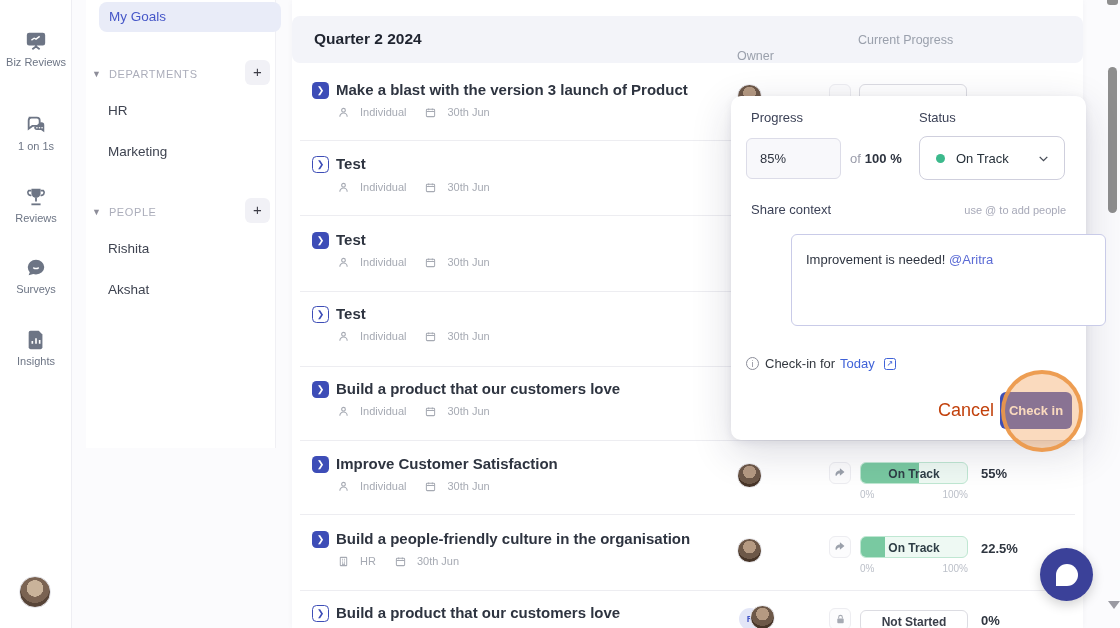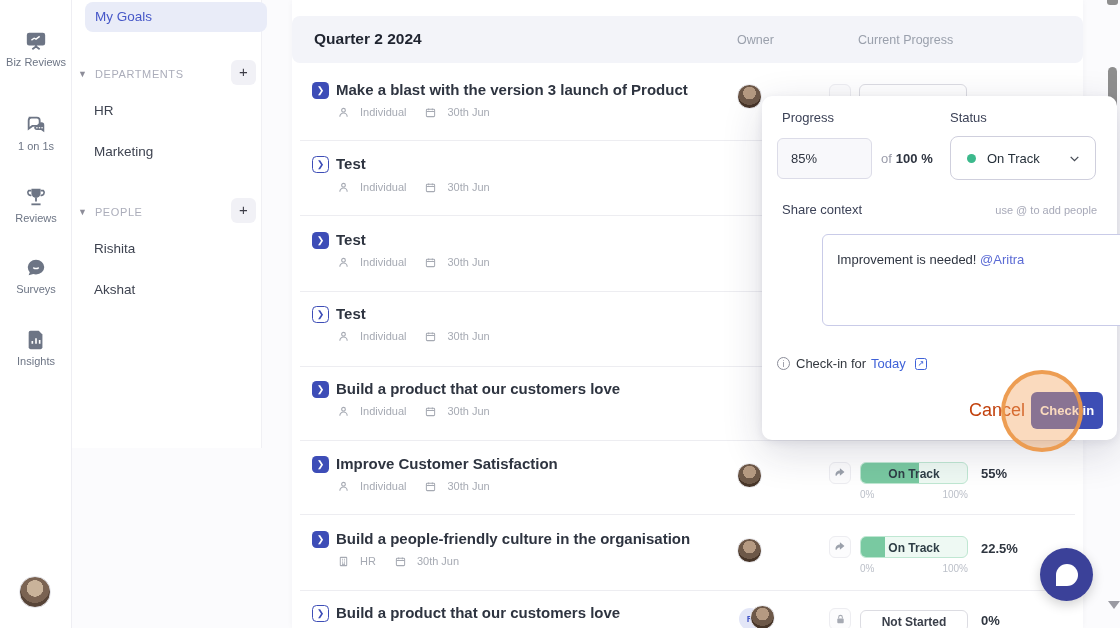--- a/index.html
+++ b/index.html
@@ -9,21 +9,21 @@
   
   .rail { position:absolute; left:0; top:0; width:72px; height:628px; background:#ffffff; border-right:1px solid #eeeef3; overflow:hidden; z-index:5; }
   .rail-active-clip { position:absolute; left:0; top:-13px; width:72px; text-align:center; color:#4050c0; font-weight:bold; font-size:13px; }
   .rail-item { position:absolute; left:0; width:72px; text-align:center; color:#6d7585; cursor:pointer; }
   .rail-item .ric { display:block; margin:0 auto 4px auto; }
   .rail-label { font-size:11px; line-height:13px; color:#6d7585; }
   .rail-avatar { position:absolute; left:19px; top:576px; width:32px; height:32px; border-radius:50%;
      background:radial-gradient(circle at 50% 38%, #c9b39a 0 34%, #7a6352 35% 60%, #574437 61% 100%); border:1px solid #e5e5ea; }
 
   
-  .sidebar { position:absolute; left:72px; top:0; width:190px; height:448px; background:#ffffff; border-right:1px solid #f0f0f4; z-index:5; }
+  .sidebar { position:absolute; left:86px; top:0; width:190px; height:448px; background:#ffffff; border-right:1px solid #f0f0f4; z-index:5; }
   .mygoals { position:absolute; left:13px; top:2px; width:182px; height:30px; background:#e9ecf8; border-radius:8px;
      color:#4657c8; font-size:13.5px; line-height:30px; padding-left:10px; cursor:pointer; }
   .sec-head { position:absolute; left:6px; width:184px; height:24px; }
   .caret { display:inline-block; color:#8d8d99; font-size:9px; vertical-align:1px; margin-right:8px; cursor:pointer; }
   .sec-label { font-size:11px; letter-spacing:0.6px; color:#abadba; }
   .plus-btn { position:absolute; right:6px; top:-4px; width:25px; height:25px; background:#f1f1f6; border-radius:6px;
      color:#3c3c46; font-size:15px; text-align:center; line-height:24px; cursor:pointer; }
   .side-item { position:absolute; left:22px; font-size:13.5px; color:#3e4350; cursor:pointer; }
 
   
@@ -50,21 +50,21 @@
   .pbadge { position:absolute; width:108px; height:22px; border-radius:6px; overflow:hidden; font-size:12px; font-weight:bold; text-align:center; line-height:22px; cursor:pointer; }
   .pbadge.ontrack { background:#eef9f3; border:1px solid #bfe7d2; color:#2f3e46; }
   .pbadge.notstarted { background:#ffffff; border:1px solid #dcdce2; color:#3a3f4a; }
   .pfill { position:absolute; left:0; top:0; bottom:0; background:#79c9a1; }
   .pbadge span { position:relative; }
   .scale { position:absolute; width:108px; font-size:10px; color:#bcc0c9; }
   .scale .mx { float:right; }
   .pct { position:absolute; font-size:13px; font-weight:bold; color:#2f3640; }
 
   
-  .modal { position:absolute; left:762px; top:96px; width:355px; height:344px; background:#ffffff; border-radius:10px;
+  .modal { position:absolute; left:731px; top:96px; width:355px; height:344px; background:#ffffff; border-radius:10px;
       box-shadow:0 12px 40px rgba(30,30,70,0.16), 0 2px 8px rgba(30,30,70,0.08); z-index:20; }
   .m-label { position:absolute; font-size:13px; color:#3c4257; }
   .m-input { position:absolute; left:15px; top:42px; width:95px; height:41px; background:#f8f8fb; border:1px solid #dcdce8;
       border-radius:6px; font-size:13px; color:#2e3440; padding-left:13px; font-family:"Liberation Sans",sans-serif; }
   .m-of { position:absolute; left:119px; top:55px; font-size:13px; color:#9a9caa; }
   .m-of b { color:#2e3440; font-weight:bold; margin-left:4px; }
   .m-select { position:absolute; left:188px; top:40px; width:146px; height:44px; background:#ffffff; border:1px solid #cfcfdd;
       border-radius:8px; display:flex; align-items:center; cursor:pointer; }
   .dot { width:9px; height:9px; border-radius:50%; background:#3cb98c; margin:0 11px 0 16px; }
   .m-select-val { font-size:13px; color:#26303a; }
@@ -162,21 +162,21 @@
     <span class="caret">▼</span><span class="sec-label">PEOPLE</span>
     <span class="plus-btn">+</span>
   </div>
   <div class="side-item" style="top:241px;">Rishita</div>
   <div class="side-item" style="top:282px;">Akshat</div>
 </div>
 
 <div class="main">
   <div class="qheader">
     <div class="qtitle">Quarter 2 2024</div>
-    <div class="colhead" style="left:445px;">Owner</div>
+    <div class="colhead" style="left:445px;margin-top:16px;">Owner</div>
     <div class="colhead" style="left:566px;">Current Progress</div>
   </div>
 
   <div>
     <span class="chev filled" style="top:82px;">❯</span>
     <div class="row-title" style="top:81px;">Make a blast with the version 3 launch of Product</div>
     <div class="row-meta" style="top:106px;">
       <svg width="11" height="11" viewBox="0 0 24 24" fill="none" stroke="#a6aab3" stroke-width="2.4">
           <circle cx="12" cy="7" r="4"></circle>
           <path d="M4 21a8 8 0 0116 0"></path>

